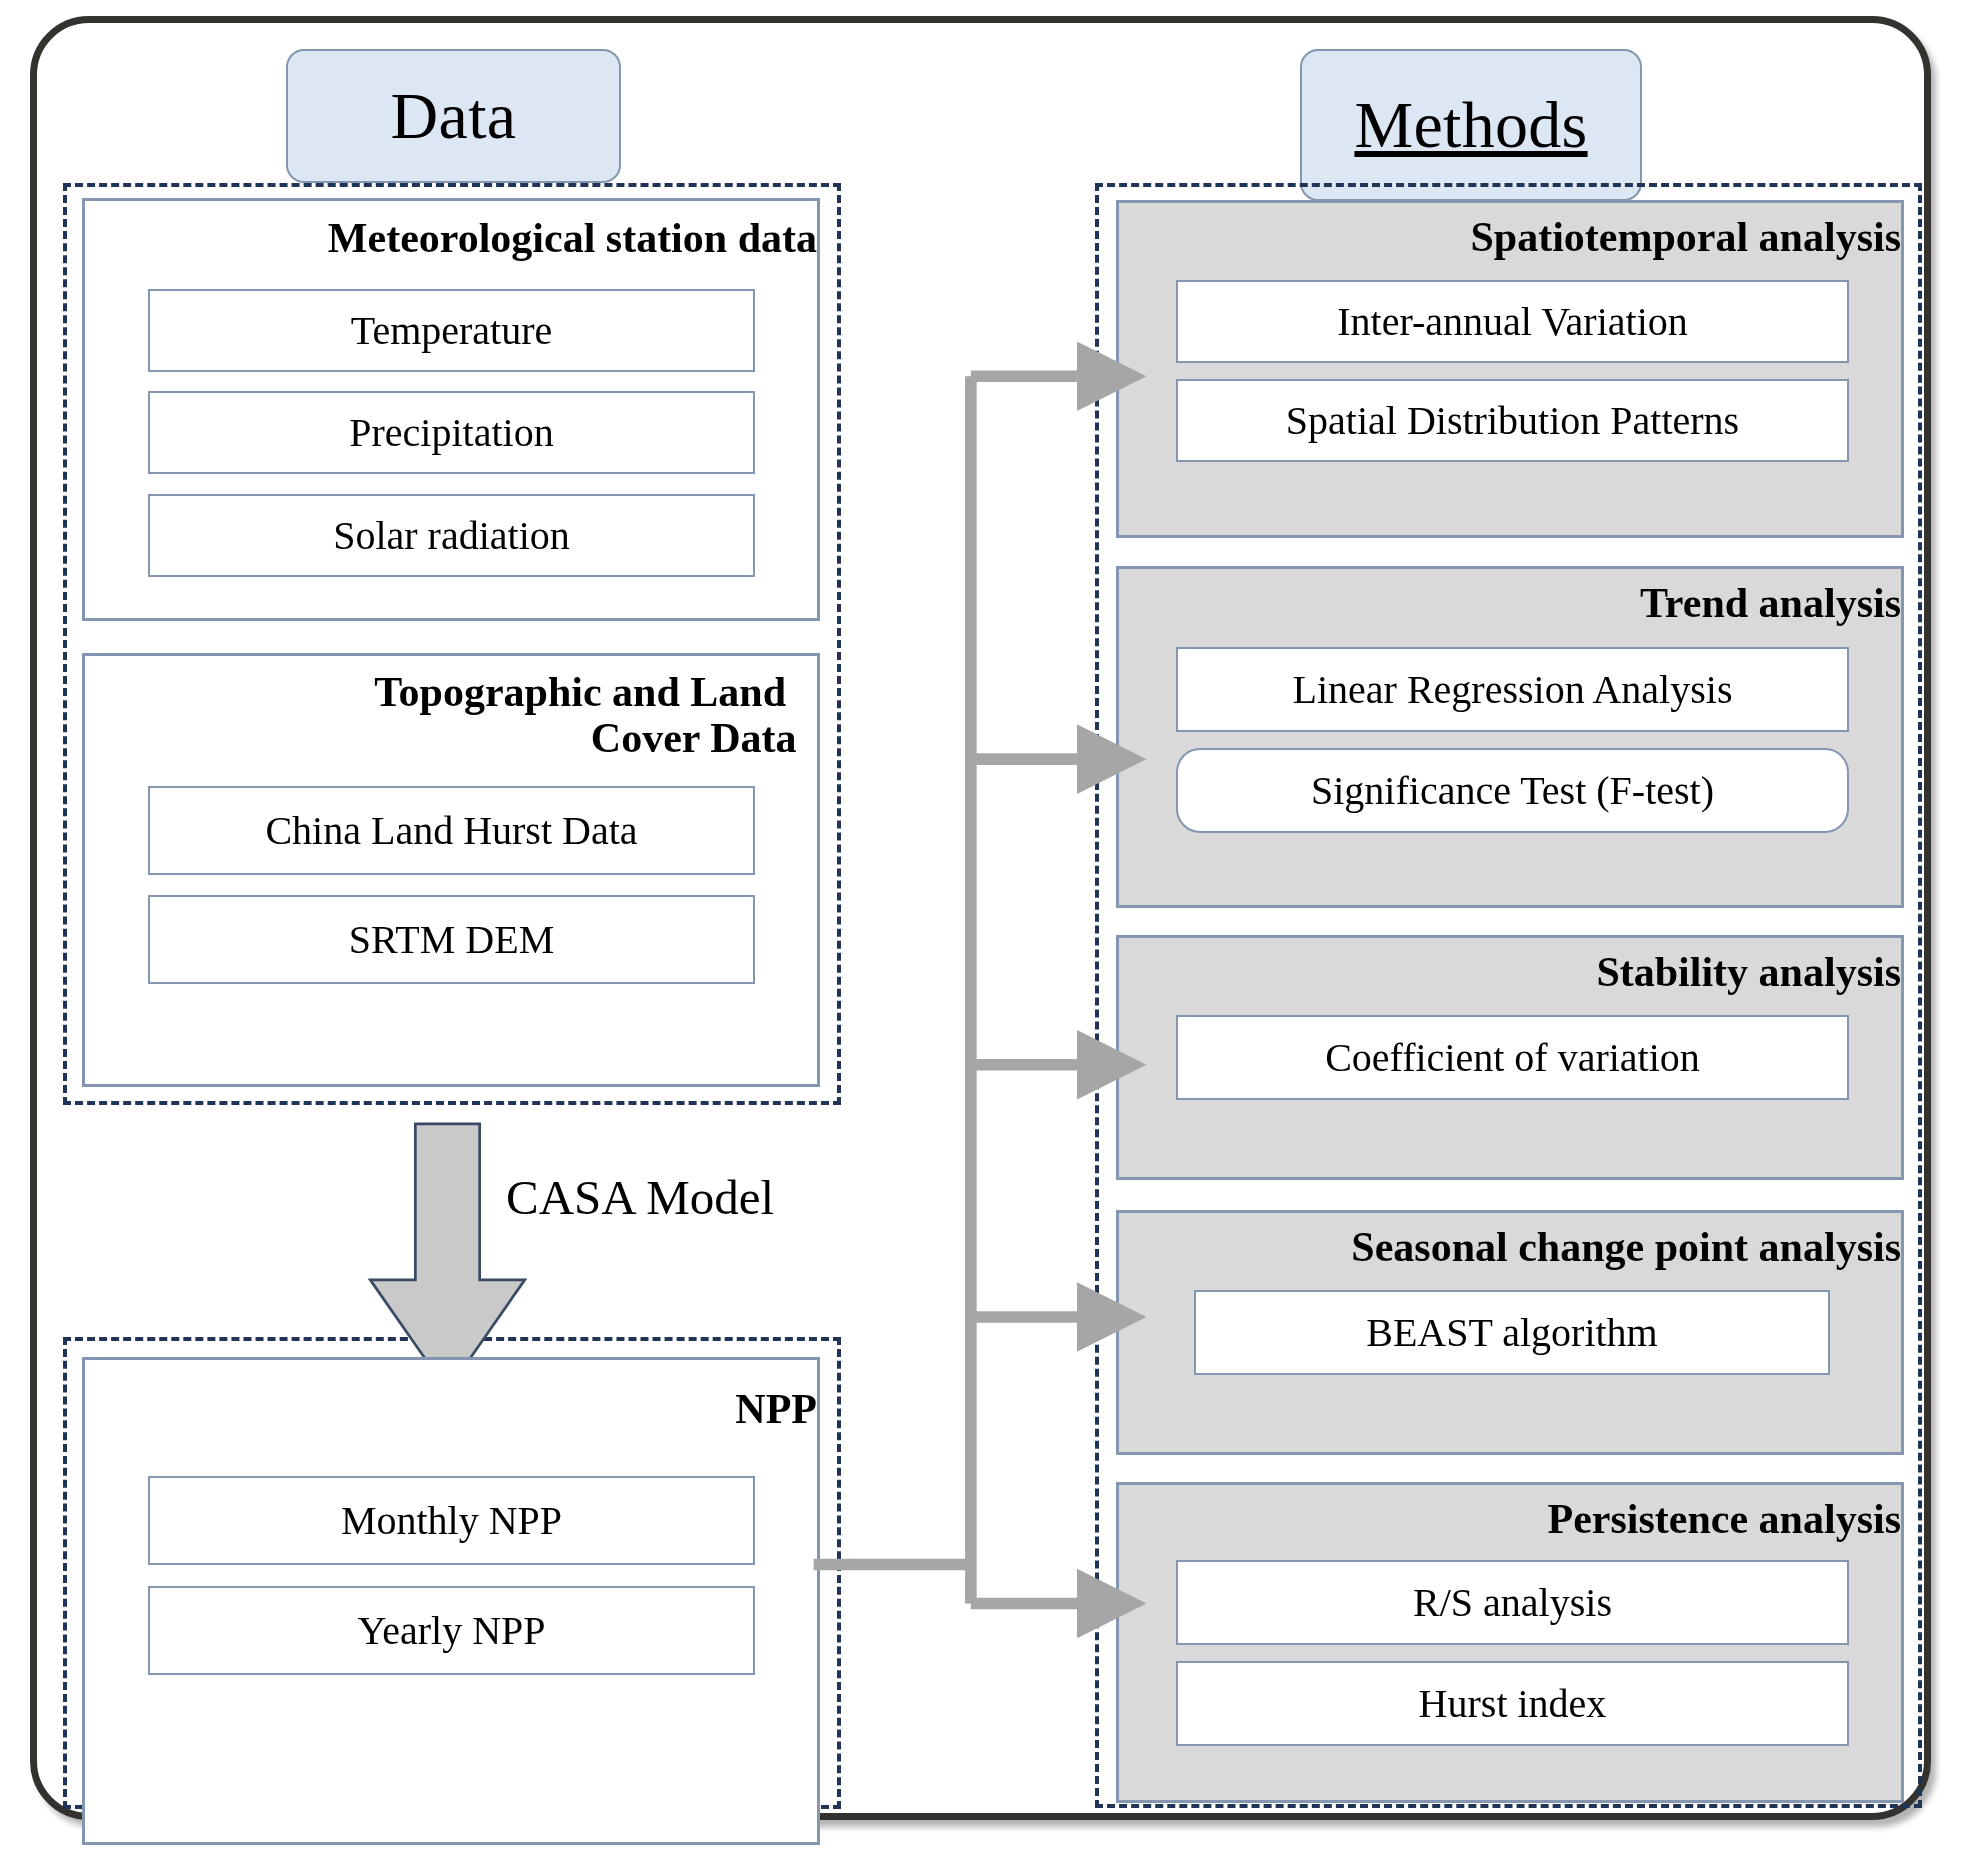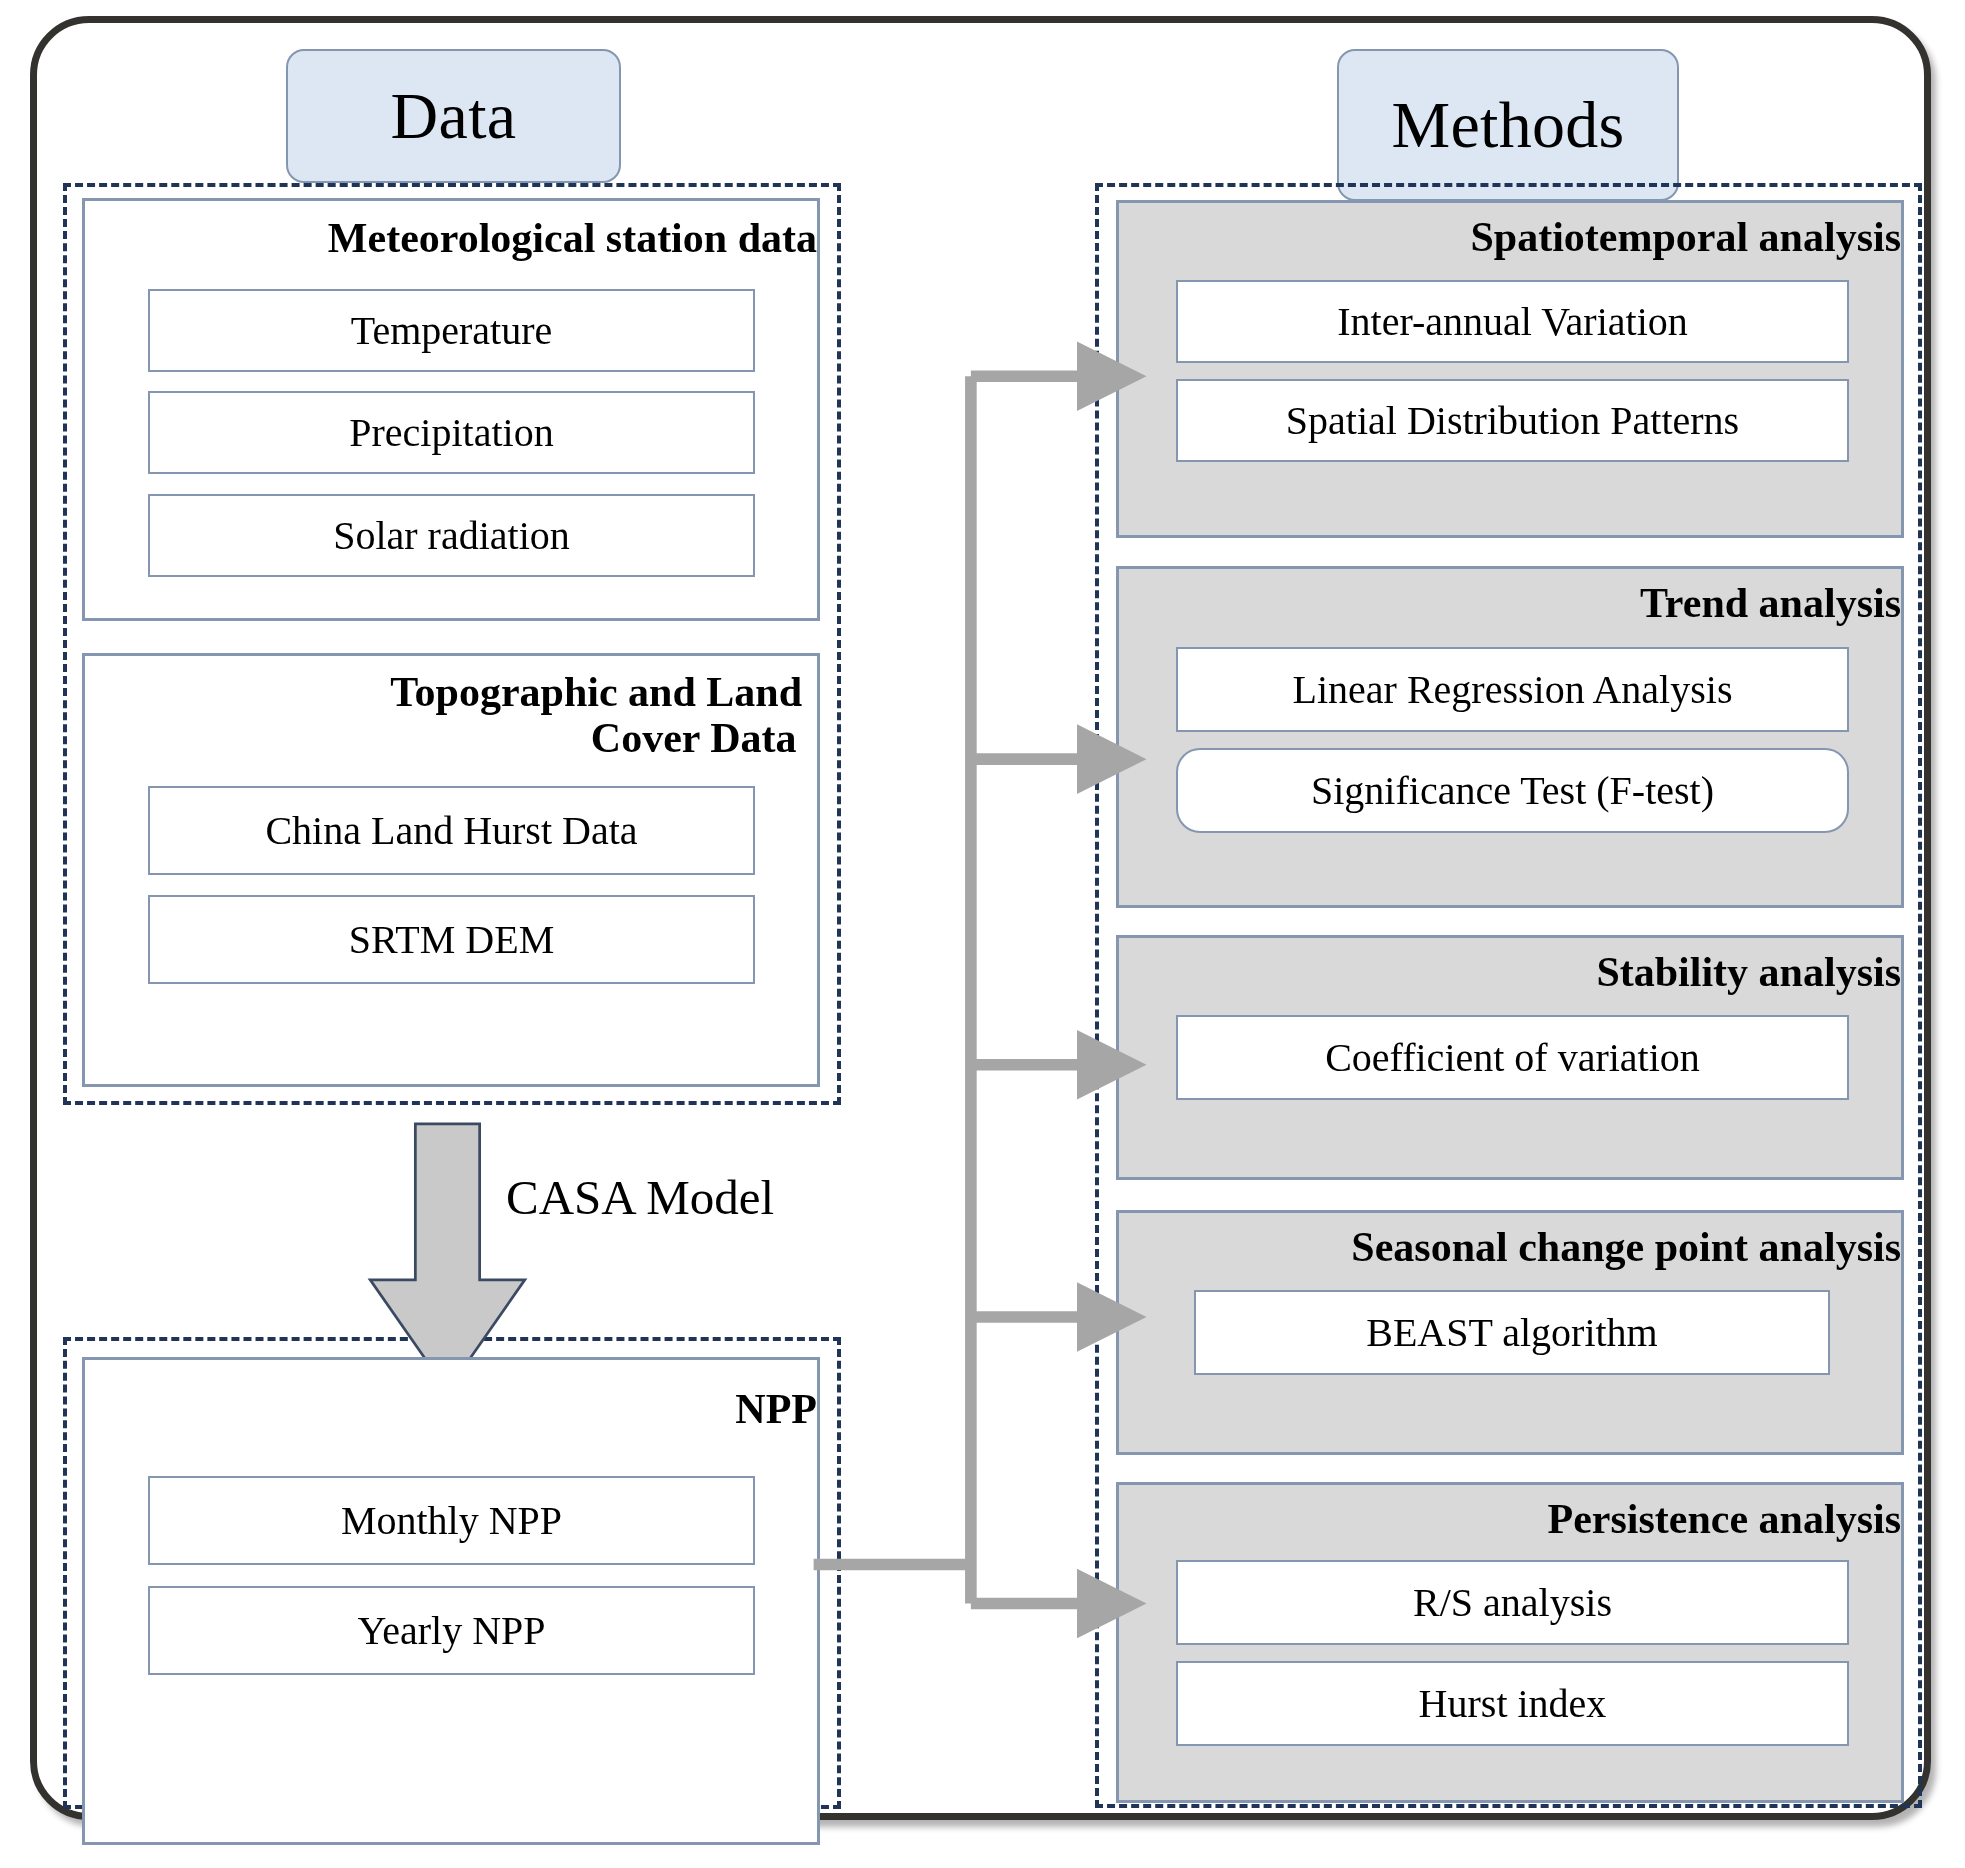--- a/index.html
+++ b/index.html
@@ -38,21 +38,21 @@
     box-sizing:border-box;
     display:flex;
     align-items:center;
     justify-content:center;
     font-size:66px;
     line-height:1;
     color:#000;
     letter-spacing:0.3px;
   }
   #pill-data{ left:286px;  top:49px;  width:335px; height:134px; }
-  #pill-methods{ left:1337px; top:49px; width:342px; height:152px; }
+  #pill-methods{ left:1300px; top:49px; width:342px; height:152px;text-decoration:underline; }
 
   
   .dashed{
     position:absolute;
     border:4.8px dashed #1f3456;
     box-sizing:border-box;
     background:transparent;
   }
   #dash-data-top{  left:63px;  top:183px;  width:778px; height:922px; }
   #dash-data-npp{  left:63px;  top:1337px; width:778px; height:472px;  }
@@ -150,21 +150,21 @@
   <div class="dashed" id="dash-methods"></div>
 
   <div class="wbox" id="grp-meteo">
     <div class="grp-title" style="top:15px;">Meteorological station data</div>
     <div class="item" style="left:63px; top:88px; width:607px; height:83px;">Temperature</div>
     <div class="item" style="left:63px; top:190px; width:607px; height:83px;">Precipitation</div>
     <div class="item" style="left:63px; top:293px; width:607px; height:83px;">Solar radiation</div>
   </div>
 
   <div class="wbox" id="grp-topo">
-    <div class="grp-title" style="top:13.7px; padding:0 15px;">Topographic and Land</div>
+    <div class="grp-title" style="top:13.7px; padding:0 31px;">Topographic and Land</div>
     <div class="grp-title" style="top:60px; padding:0 20.5px;">Cover Data</div>
     <div class="item" style="left:63px; top:130px; width:607px; height:89px;">China Land Hurst Data</div>
     <div class="item" style="left:63px; top:239px; width:607px; height:89px;">SRTM DEM</div>
   </div>
 
   <svg id="casa-arrow" viewBox="0 0 250 400">
     <polygon points="78,4 172,4 172,232 238,232 125,394 12,232 78,232" fill="#c9c9c9" stroke="#3b4a63" stroke-width="4"></polygon>
   </svg>
   <div id="casa-label">CASA Model</div>
 

